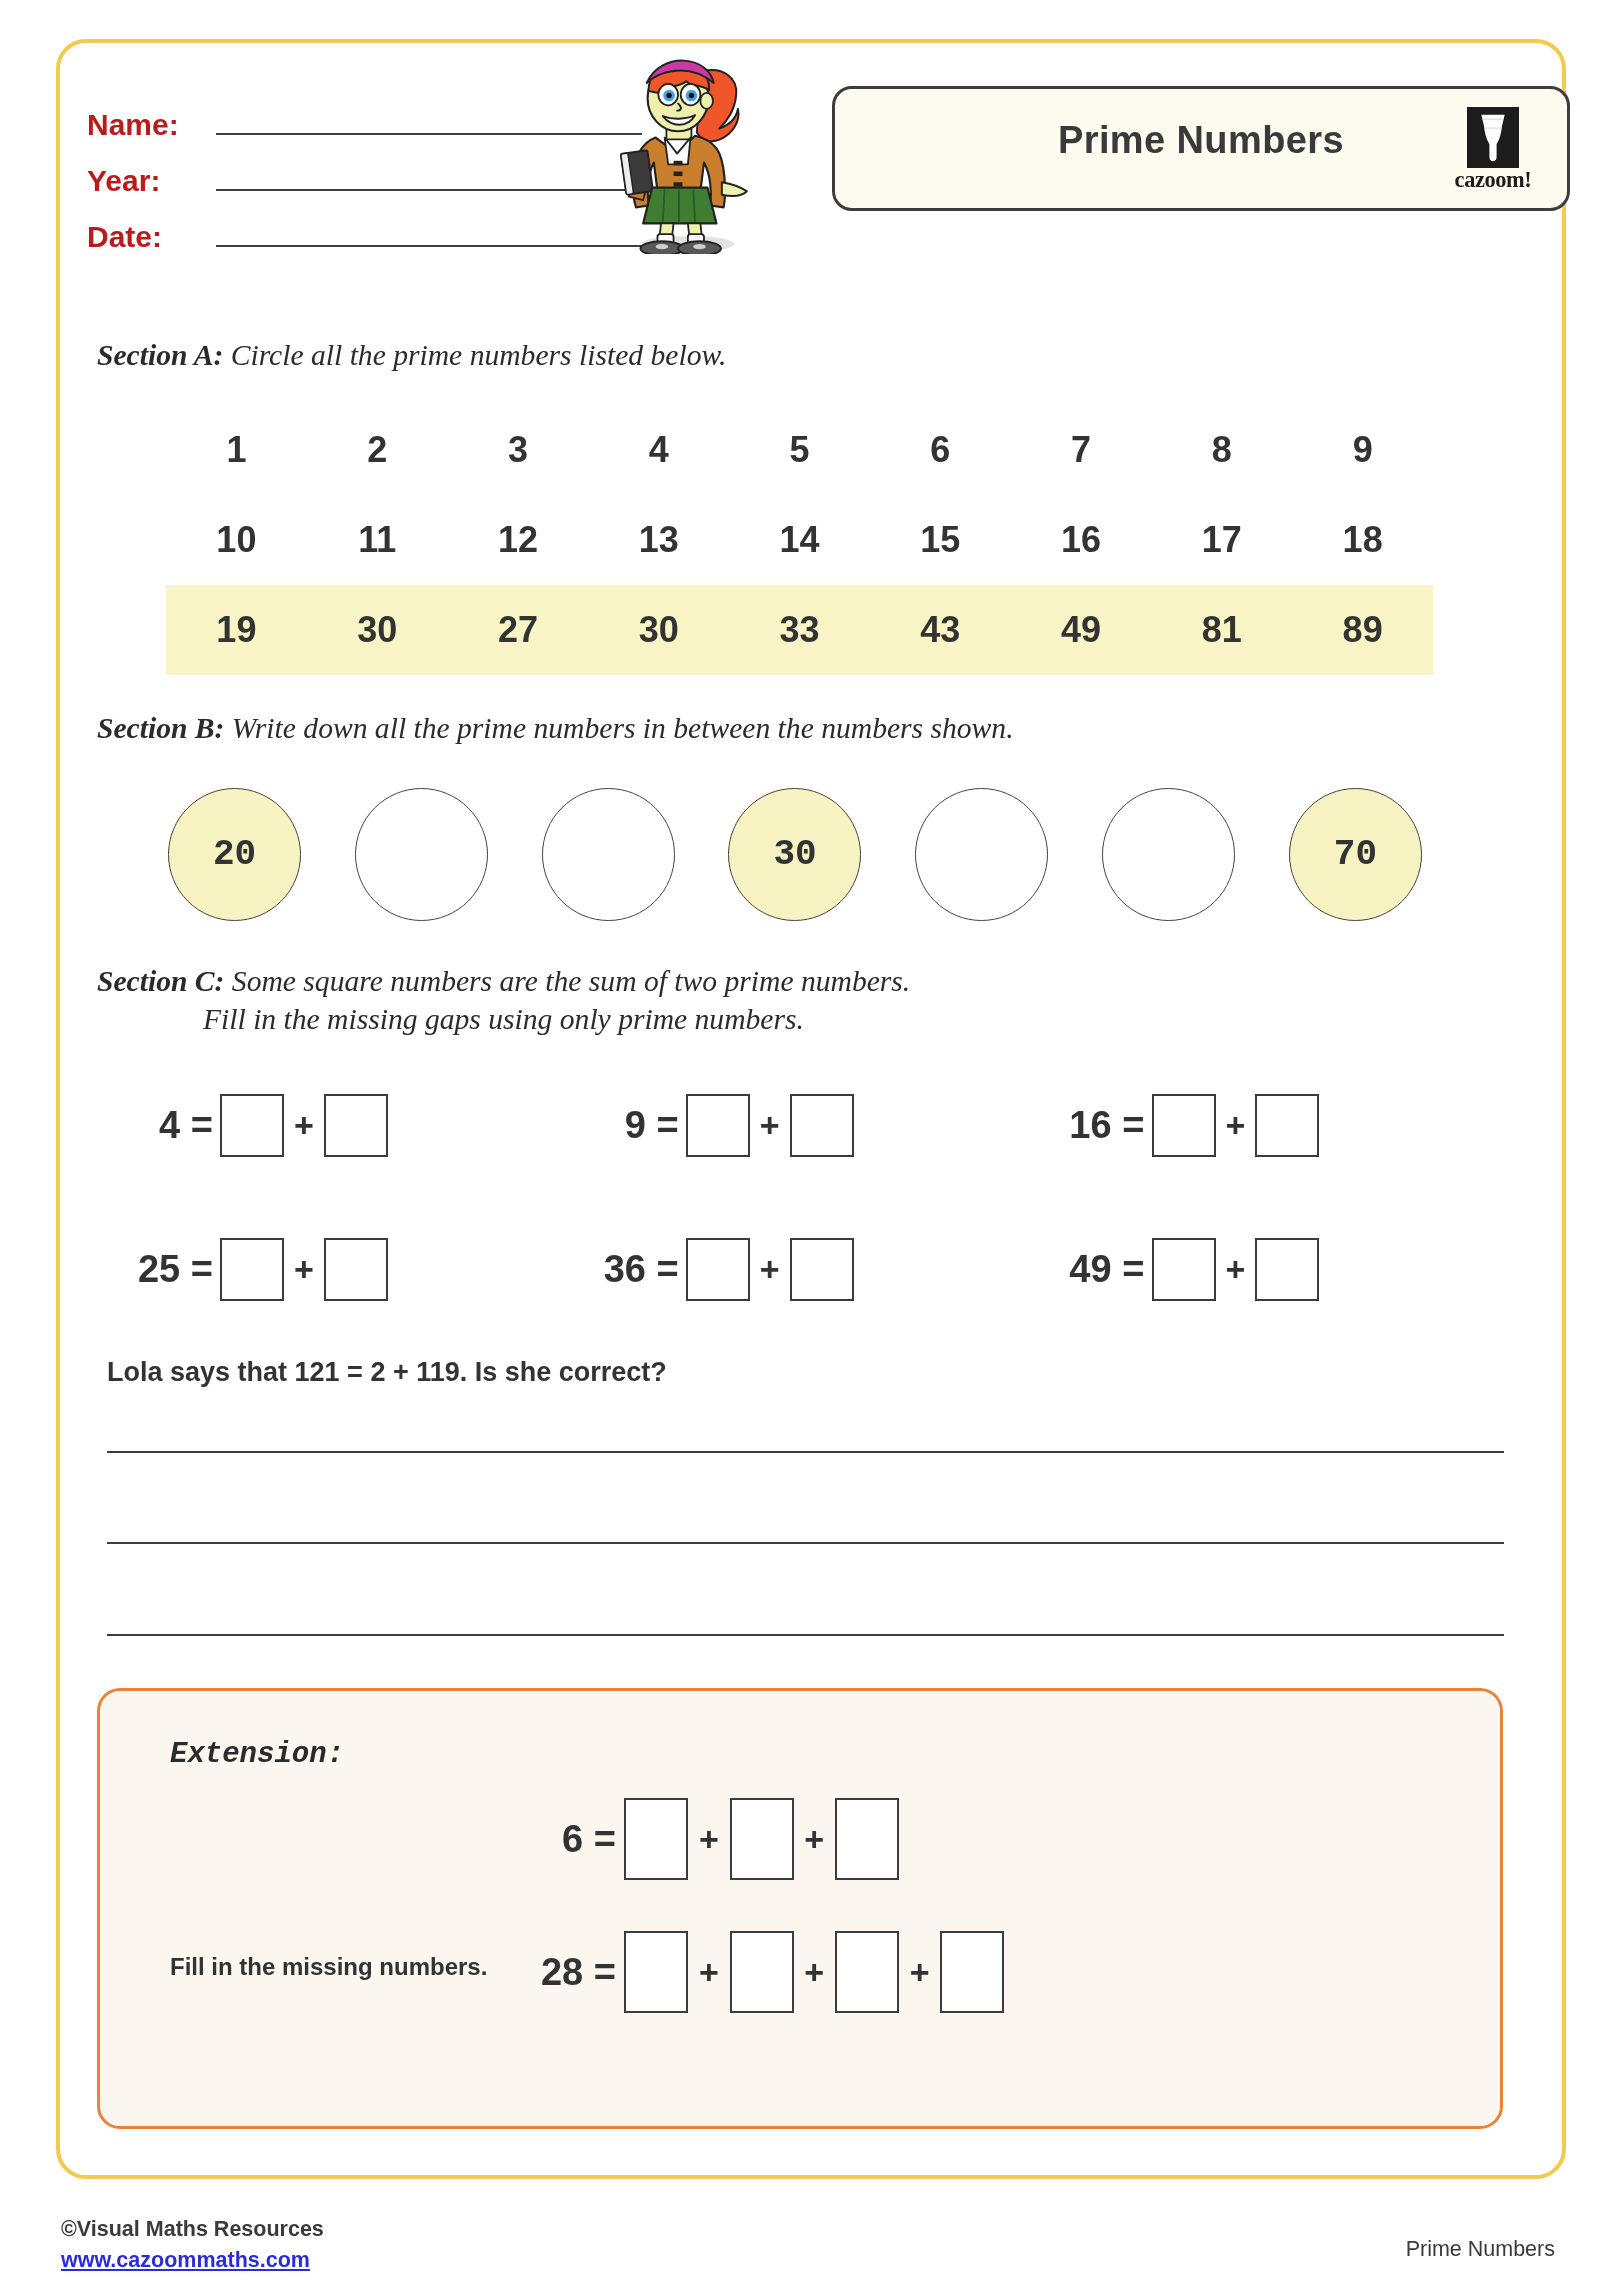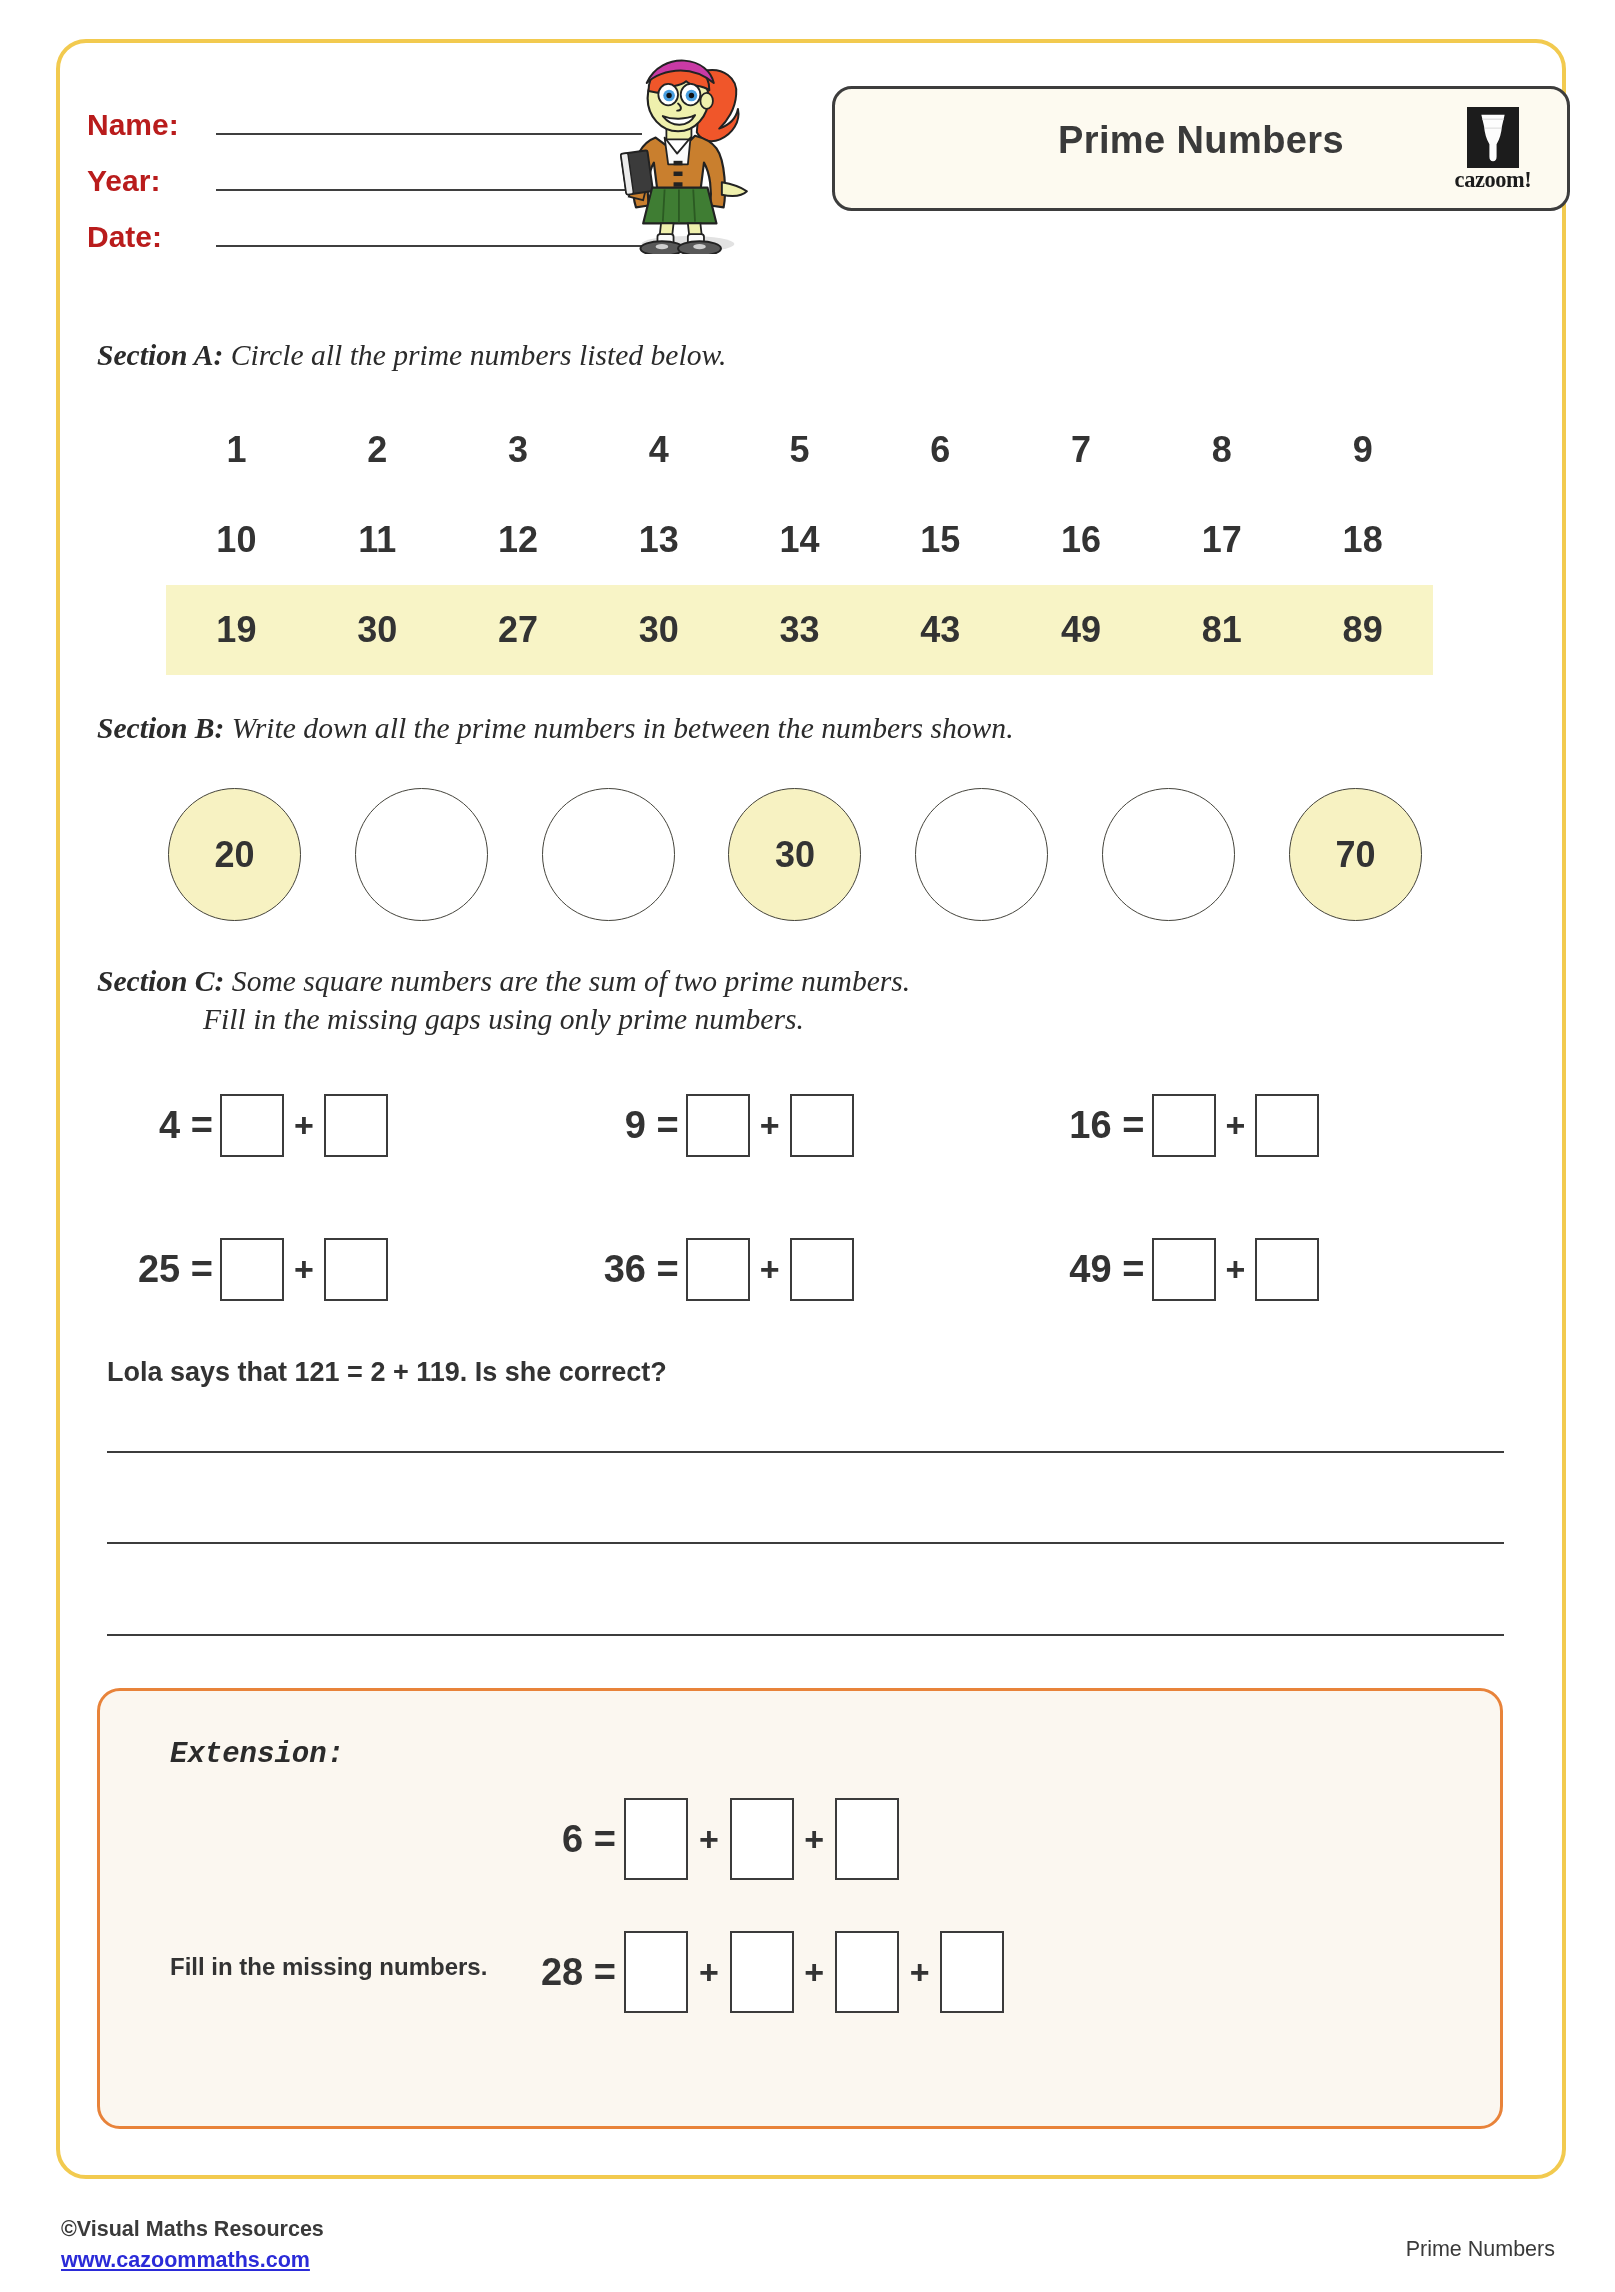--- a/index.html
+++ b/index.html
@@ -184,20 +184,21 @@
     border-radius: 50%;
     border: 1.8px solid #45443c;
     box-sizing: border-box;
     display: flex;
     align-items: center;
     justify-content: center;
     font-size: 36px;
     font-weight: bold;
     color: #333333;
     background: #ffffff;
+    font-family: Liberation Mono, monospace;
   }
   .circ.filled {
     background: #f7f2c2;
   }
 
   
   .eqrow {
     position: absolute;
     left: 107px;
     width: 1397px;

